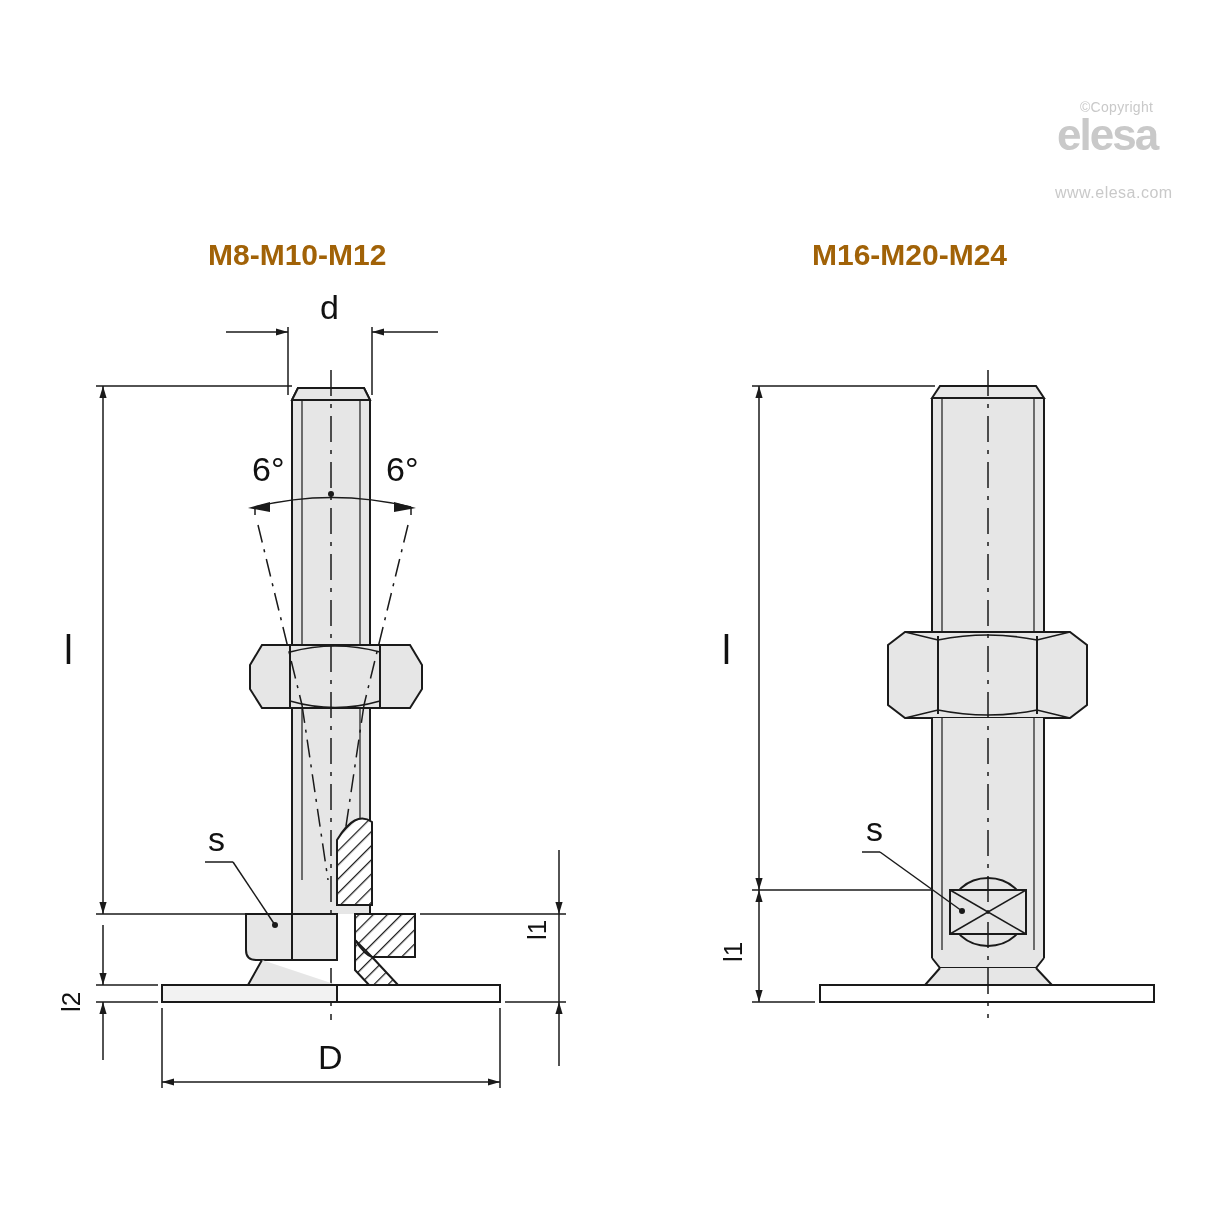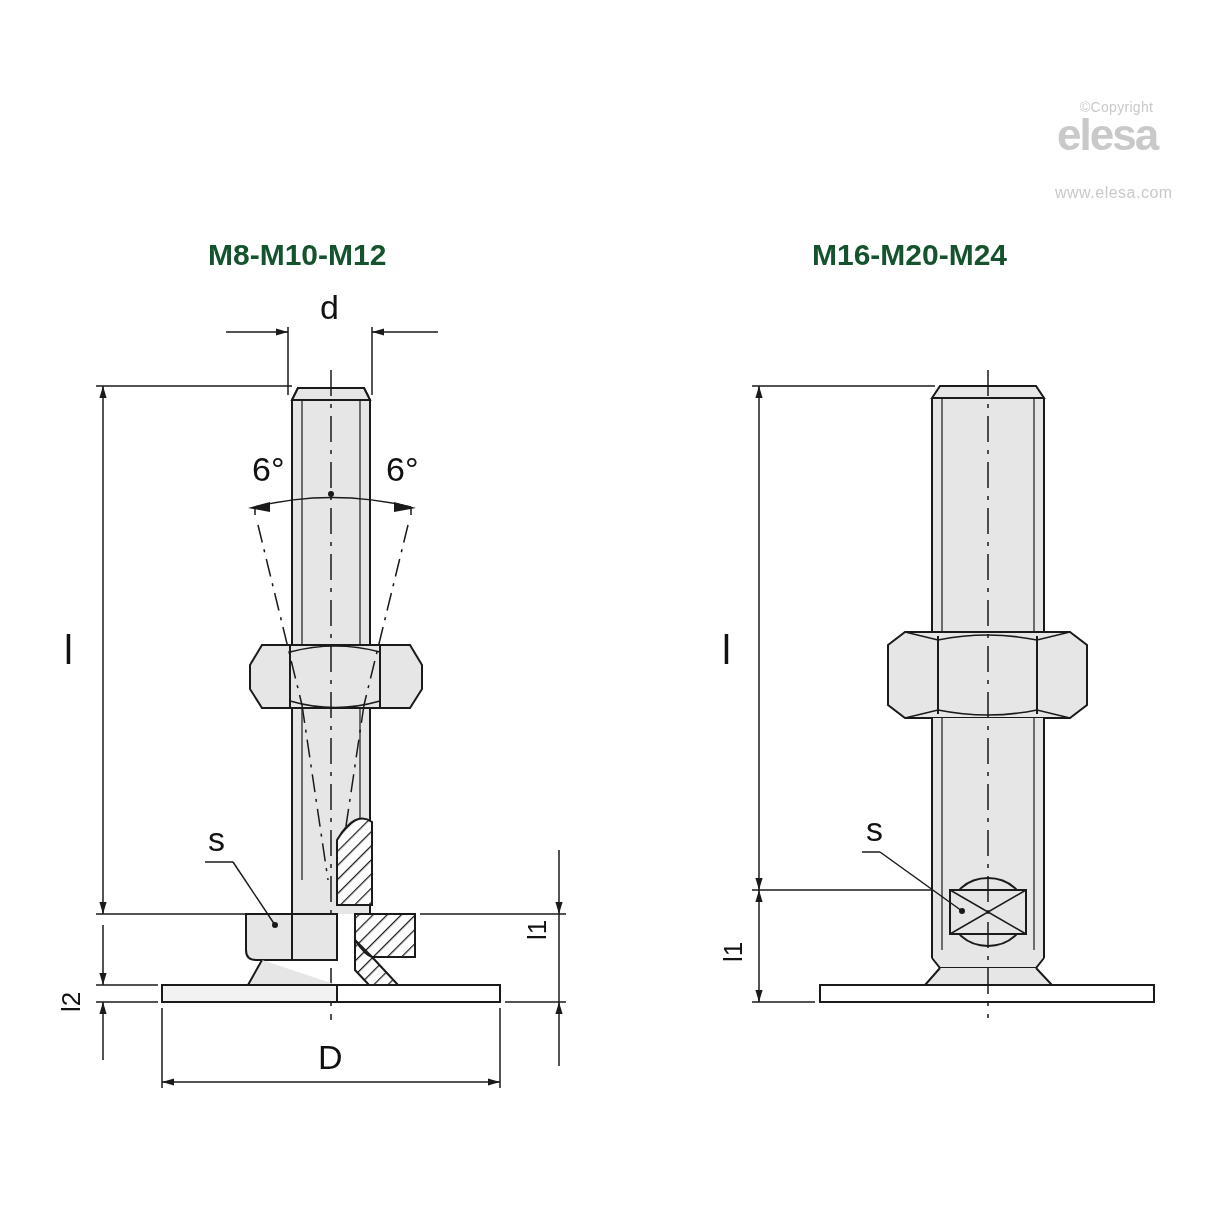--- a/index.html
+++ b/index.html
@@ -1,21 +1,21 @@
 <!DOCTYPE html>
 <html><head>
 <meta charset="utf-8">
 <style>
   html, body { margin: 0; padding: 0; background: #ffffff; }
   body { width: 1214px; height: 1214px; position: relative; overflow: hidden; font-family: "Liberation Sans", sans-serif; }
   .watermark { position: absolute; left: 1055px; top: 96px; width: 160px; color: #c9c9c9; }
   .wm-copy { font-size: 14px; position: absolute; left: 5px; top: 3px; letter-spacing: 0.3px; margin-left: 20px; }
   .wm-logo { font-size: 44px; font-weight: bold; position: absolute; left: 2px; top: 14px; letter-spacing: -2px; }
   .wm-url { font-size: 16px; position: absolute; left: 0; top: 88px; letter-spacing: 0.5px; }
-  .title { position: absolute; font-weight: bold; font-size: 30px; color: #14532d; text-align: center; }
+  .title { position: absolute; font-weight: bold; font-size: 30px; color: #a16207; text-align: center; }
   .lbl { position: absolute; font-size: 34px; color: #111; }
   .lbl-small { position: absolute; font-size: 26px; color: #111; }
   svg { position: absolute; left: 0; top: 0; }
 </style>
 </head>
 <body>
 
 <div class="watermark">
   <span class="wm-copy">©Copyright</span>
   <span class="wm-logo">elesa</span>

